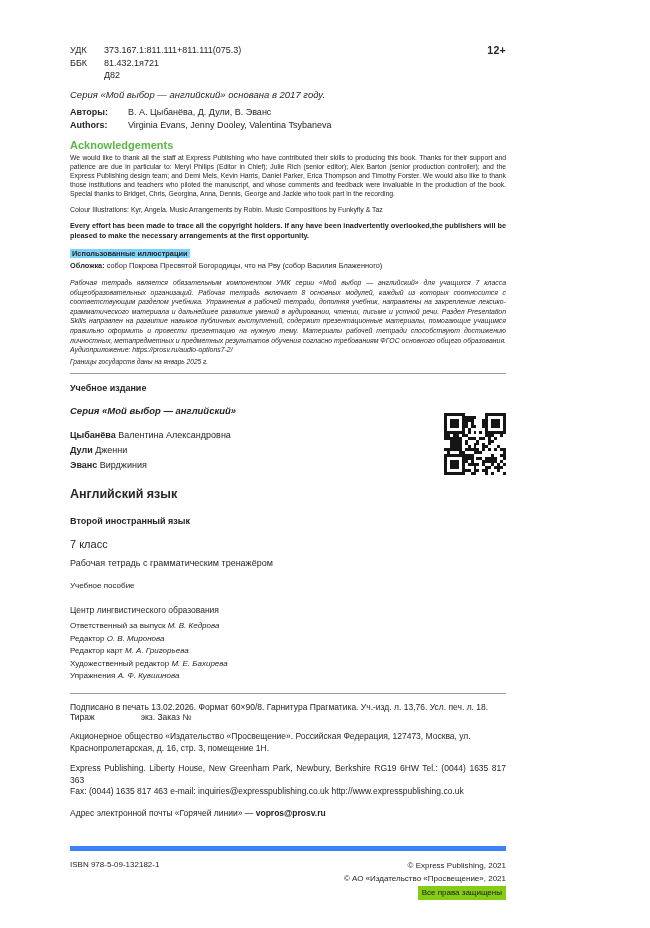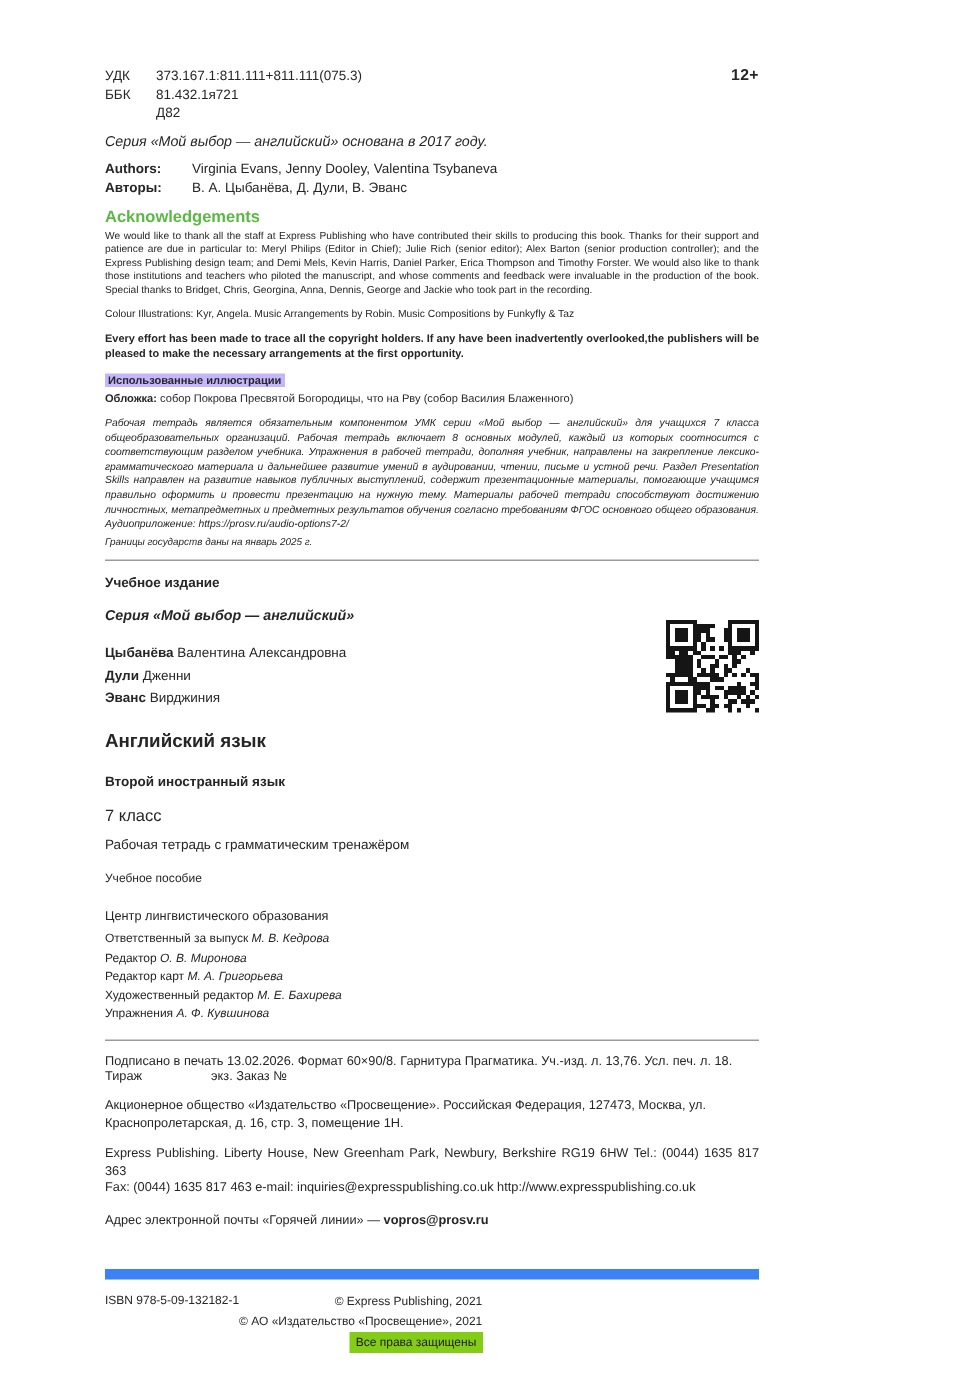--- a/index.html
+++ b/index.html
@@ -18,21 +18,21 @@
   .series-note { font-style:italic; font-size:9.5px; margin-top:7px; }
   .authors { margin-top:6px; font-size:9px; line-height:1.45; }
   .albl { display:inline-block; width:58px; font-weight:bold; }
 
   .ack-title { color:#5cb845; font-size:11px; margin-top:7px; font-weight:bold; }
   .ack-body { font-size:6.8px; line-height:1.32; text-align:justify; margin-top:3px; }
   .credits { font-size:6.9px; margin-top:7px; }
   .notice { font-size:7.3px; font-weight:bold; text-align:justify; margin-top:8px; line-height:1.35; }
 
   .ill-title { margin-top:9px; font-size:7.4px; font-weight:bold; }
-  .hl-light { background:#c4b5fd; padding:0 2px; }
+  .hl-light { background:#7dd3fc; padding:0 2px; }
   .cover { font-size:7.4px; margin-top:3px; }
 
   .annotation { font-size:6.9px; font-style:italic; line-height:1.38; text-align:justify; margin-top:8px; }
   .borders { font-size:6.6px; font-style:italic; margin-top:3px; }
 
   .rule { border:none; border-top:1px solid #9a9a9a; margin-top:8px; }
 
   .edition { position:relative; }
   .qr { position:absolute; top:30px; right:0; width:62px; height:62px; }
   .ed-type { font-size:9px; font-weight:bold; margin-top:9px; }
@@ -51,44 +51,44 @@
   .imprint { font-size:8.5px; }
   .print-info { margin-top:8px; }
   .tirazh { margin-top:0; }
   .gap { margin-left:46px; }
   .pub { margin-top:9px; line-height:1.35; }
   .express { margin-top:9px; line-height:1.35; }
   .jline { text-align:justify; text-align-last:justify; }
   .hotline { margin-top:10px; }
 
   .footer { position:absolute; left:70px; right:66px; top:846px;
-            border-top:7px solid #3b82f6; padding-top:9px;
-            display:flex; font-size:8px; }
+            border-top:5px solid #3b82f6; padding-top:9px;
+            display:flex; justify-content:space-between; font-size:8px; }
   .copy { text-align:right; line-height:1.6; }
   .hl-green { background:#84cc16; padding:1px 4px; display:inline-block; color:#1c1c1c; }
 </style>
 </head>
 <body>
 
 <div class="page">
 
   <div class="top-row">
     <div class="codes">
       <div><span class="lbl">УДК</span><span>373.167.1:811.111+811.111(075.3)</span></div>
       <div><span class="lbl">ББК</span><span>81.432.1я721</span></div>
       <div class="d82">Д82</div>
     </div>
     <div class="age">12+</div>
   </div>
 
   <div class="series-note">Серия «Мой выбор — английский» основана в 2017 году.</div>
 
   <div class="authors">
+    <div><span class="albl">Авторы:</span><span>В. А. Цыбанёва, Д. Дули, В. Эванс</span></div>
     <div><span class="albl">Authors:</span><span>Virginia Evans, Jenny Dooley, Valentina Tsybaneva</span></div>
-    <div><span class="albl">Авторы:</span><span>В. А. Цыбанёва, Д. Дули, В. Эванс</span></div>
   </div>
 
   <div class="ack-title">Acknowledgements</div>
   <p class="ack-body">We would like to thank all the staff at Express Publishing who have contributed their skills to producing this book. Thanks for their support and patience are due in particular to: Meryl Philips (Editor in Chief); Julie Rich (senior editor); Alex Barton (senior production controller); and the Express Publishing design team; and Demi Mels, Kevin Harris, Daniel Parker, Erica Thompson and Timothy Forster. We would also like to thank those institutions and teachers who piloted the manuscript, and whose comments and feedback were invaluable in the production of the book. Special thanks to Bridget, Chris, Georgina, Anna, Dennis, George and Jackie who took part in the recording.</p>
   <p class="credits">Colour Illustrations: Kyr, Angela. Music Arrangements by Robin. Music Compositions by Funkyfly &amp; Taz</p>
   <p class="notice">Every effort has been made to trace all the copyright holders. If any have been inadvertently overlooked,the publishers will be pleased to make the necessary arrangements at the first opportunity.</p>
 
   <div class="ill-title"><span class="hl-light">Использованные иллюстрации</span></div>
   <p class="cover"><span class="bold">Обложка:</span> <span>собор Покрова Пресвятой Богородицы, что на Рву (собор Василия Блаженного)</span></p>
 

